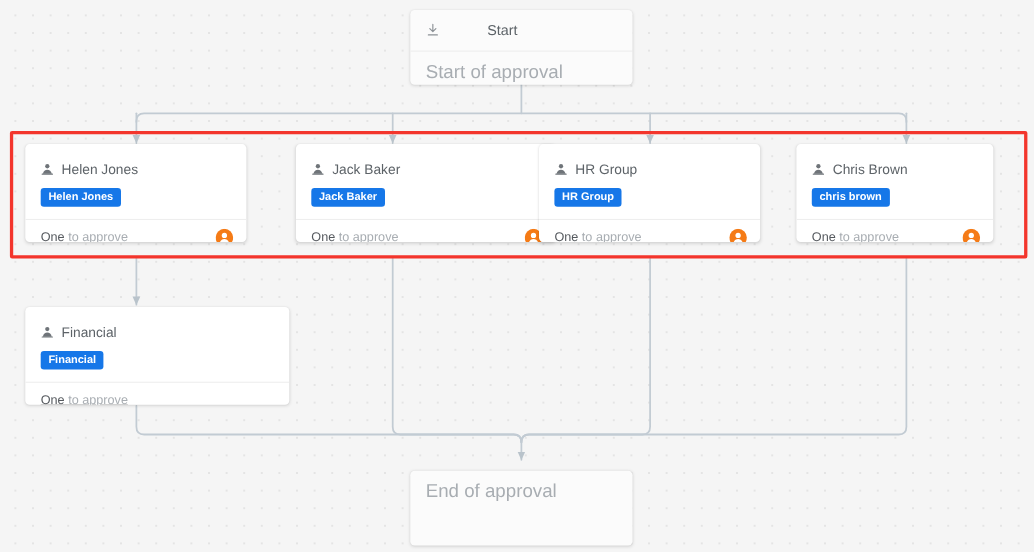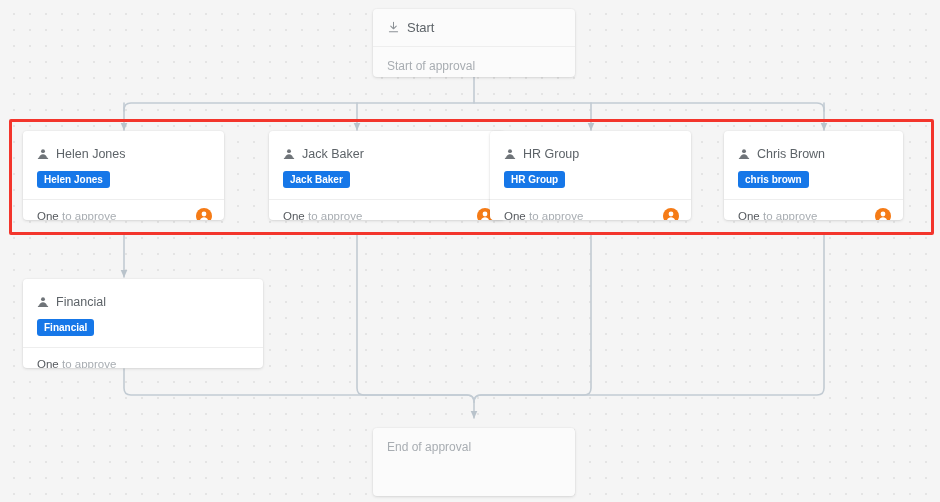--- a/index.html
+++ b/index.html
@@ -83,23 +83,24 @@
   
   .node.terminal { background: #fbfbfb; }
   .node.terminal .node-head {
     height: 38px;
     padding: 0 0 0 14px;
     border-bottom: 1px solid #eeeeee;
   }
   .node.terminal .node-title {
     font-size: 13px;
     color: #5d6368;
+    margin-left: 36px;
   }
   .node.terminal .node-desc {
-    font-size: 12px;
+    font-size: 17px;
     color: #a8adb2;
     padding: 12px 14px;
     line-height: 14px;
   }
   
   .icon { display: inline-flex; align-items: center; justify-content: center; }
   .icon svg { display: block; }
   .avatar-orange { width: 16px; height: 16px; flex: 0 0 16px; }
   
   #selection-frame {

